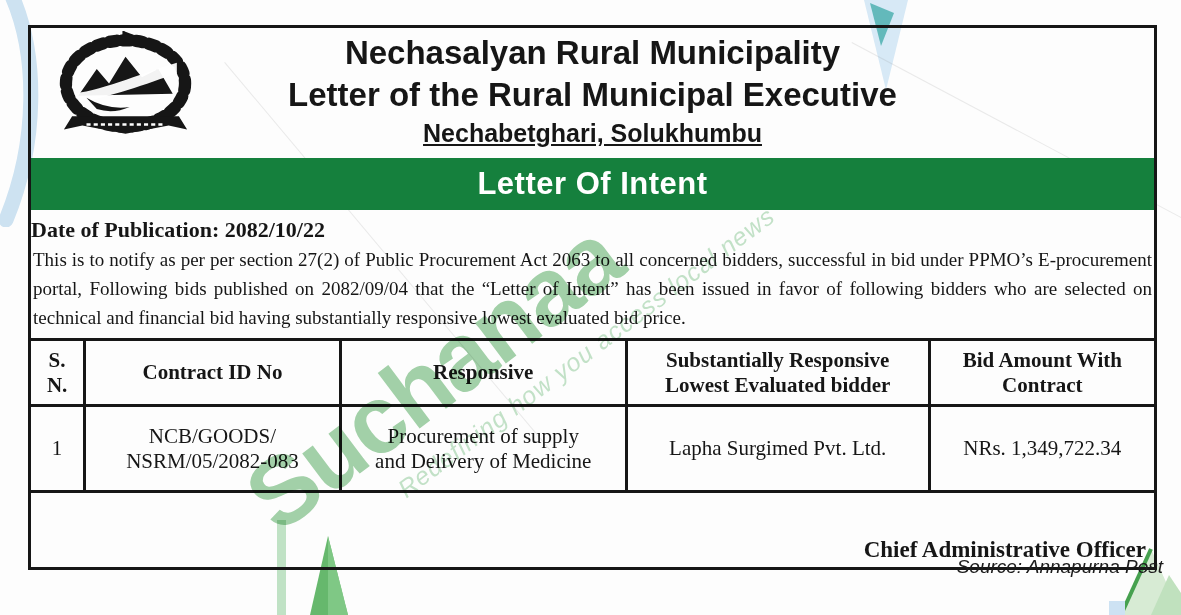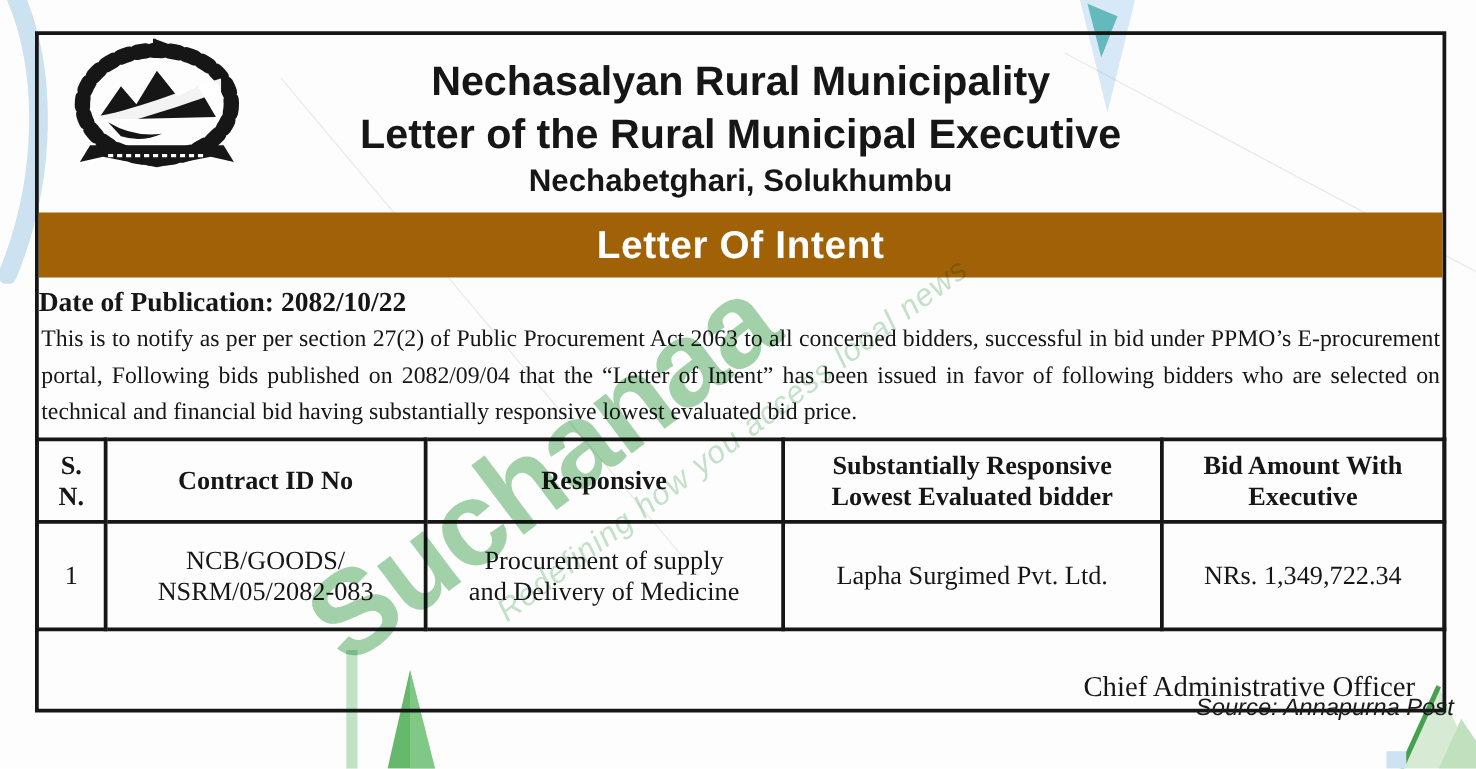--- a/index.html
+++ b/index.html
@@ -30,48 +30,48 @@
   .wm-tagline { font-family:"Liberation Sans", sans-serif; font-style:italic;
                 font-size:25px; letter-spacing:1px; margin-top:10px;
                 margin-left:190px; white-space:nowrap;
                 color:rgba(115,188,126,0.42); }
 
   
   .frame { position:absolute; left:28px; top:25px; width:1129px; height:545px;
            border:3px solid #161616; background:transparent; z-index:2; }
   .emblem { position:absolute; left:22px; top:2px; }
 
-  .header { text-align:center; padding-top:16px;
+  .header { text-align:center; padding-top:4px;
             font-family:"Liberation Sans", sans-serif; font-weight:bold; }
   .org    { font-size:33px; line-height:42px; }
   .office { font-size:33px; line-height:42px; }
-  .loc    { font-size:25px; line-height:34px; }
+  .loc    { font-size:25px; line-height:34px;text-decoration:underline; }
 
-  .banner { margin-top:8px; height:52px; background:#a16207; color:#ffffff;
+  .banner { margin-top:8px; height:52px; background:#15803d; color:#ffffff;
             display:flex; align-items:center; justify-content:center;
             font-family:"Liberation Sans", sans-serif; font-weight:bold;
             font-size:31px; letter-spacing:0.5px; }
 
   .pubdate { text-align:left; font-weight:bold; font-size:22px;
              margin-top:7px; }
 
   .notice { font-size:19px; line-height:29px; text-align:justify;
             padding:2px 2px 0 2px; }
 
   table { width:calc(100% + 6px); margin-left:-3px; border-collapse:collapse;
           margin-top:6px; }
   th, td { border:3px solid #161616; font-size:21px; text-align:center;
            vertical-align:middle; padding:4px 6px; }
   th { font-weight:bold; height:66px; }
   td { height:86px; }
   .col-sn { width:4.9%; } .col-cid { width:22.7%; } .col-desc { width:25.4%; }
   .col-bidder { width:26.9%;margin-left:41px; } .col-amount { width:20.1%; }
   .pre { white-space:pre-line; }
 
-  .signature { position:absolute; right:22px; bottom:4px; font-weight:normal;
+  .signature { position:absolute; right:8px; bottom:4px; font-weight:bold;
                font-size:23px; }
 
   .source { position:absolute; right:18px; top:556px;
             font-family:"Liberation Sans", sans-serif; font-style:italic;
             font-size:19px; color:#1c1c1c; z-index:3; }
 </style>
 </head>
 <body>
 
 <div class="page">
@@ -132,21 +132,21 @@
     <table>
       <thead>
         <tr>
           <th class="col-sn pre">S.
 N.</th>
           <th class="col-cid">Contract ID No</th>
           <th class="col-desc">Responsive</th>
           <th class="col-bidder pre">Substantially Responsive
 Lowest Evaluated bidder</th>
           <th class="col-amount pre">Bid Amount With
-Executive</th>
+Contract</th>
         </tr>
       </thead>
       <tbody>
         <tr>
           <td>1</td>
           <td class="pre">NCB/GOODS/
 NSRM/05/2082-083</td>
           <td class="pre">Procurement of supply
 and Delivery of Medicine</td>
           <td>Lapha Surgimed Pvt. Ltd.</td>

